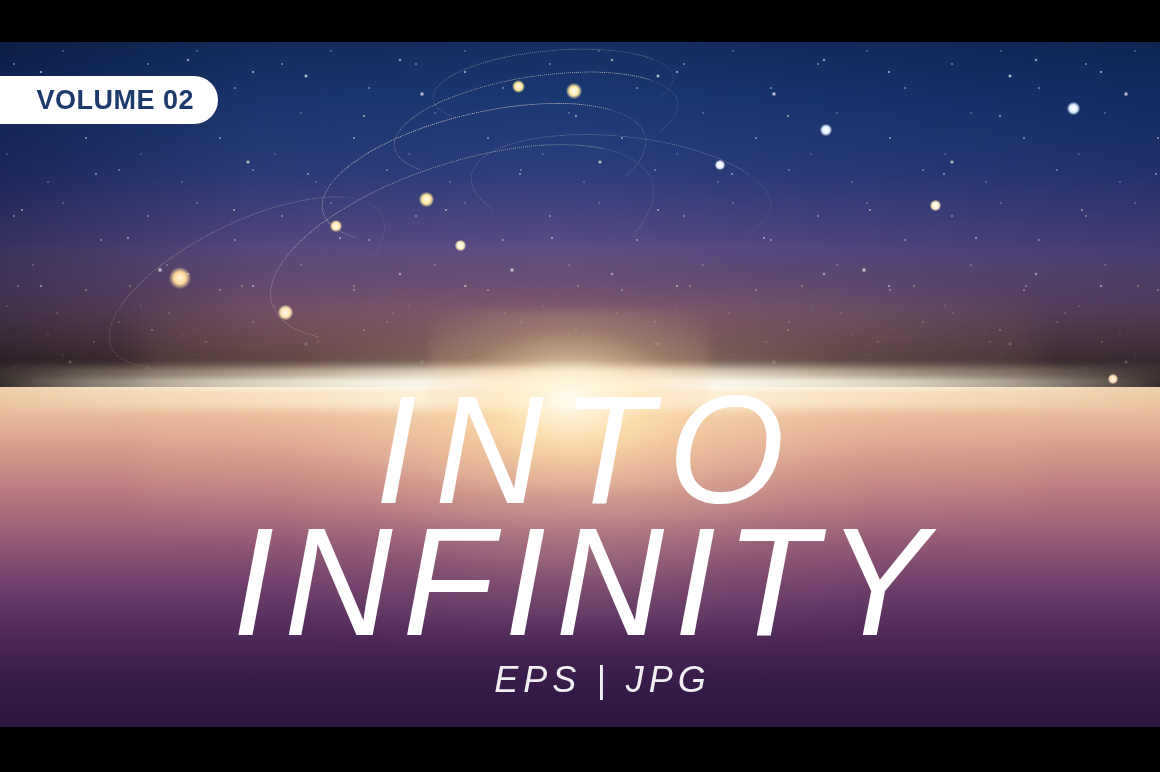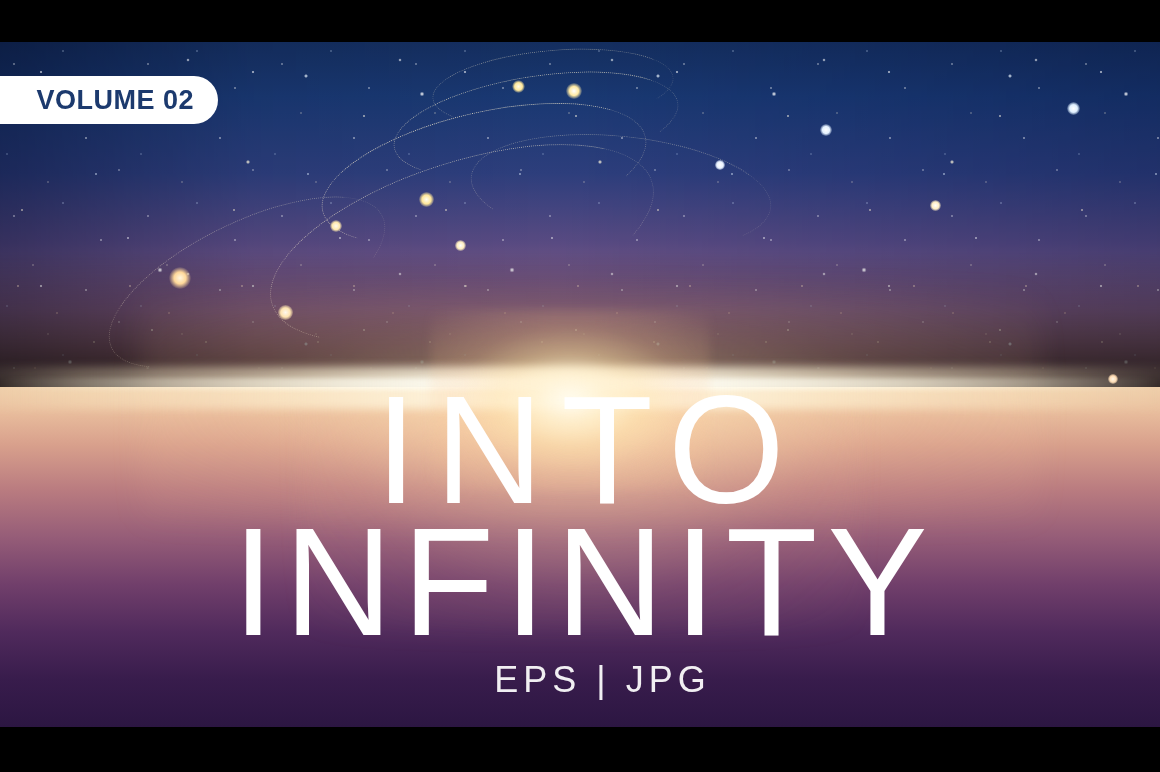--- a/index.html
+++ b/index.html
@@ -179,20 +179,21 @@
     border-top:1.5px dotted rgba(255,243,210,.80);
     border-left:1.5px dotted rgba(255,243,210,.55);
     border-right:1.5px dotted rgba(255,243,210,.30);
     border-bottom:1.5px dotted transparent;
   }
 
   
   #title-block{
     position:absolute;left:0;top:42px;width:1160px;height:570px;z-index:40;
     pointer-events:none;
+    font-style:italic;
   }
   .tline{
     position:absolute;left:0;width:1160px;text-align:center;color:#fff;
     font-family:"Liberation Sans", sans-serif;font-weight:300;
     line-height:1;white-space:nowrap;
   }
   #title-into{
     top:330px;font-size:150px;letter-spacing:18px;text-indent:18px;
     transform:scaleY(1.03);transform-origin:50% 0;
   }

